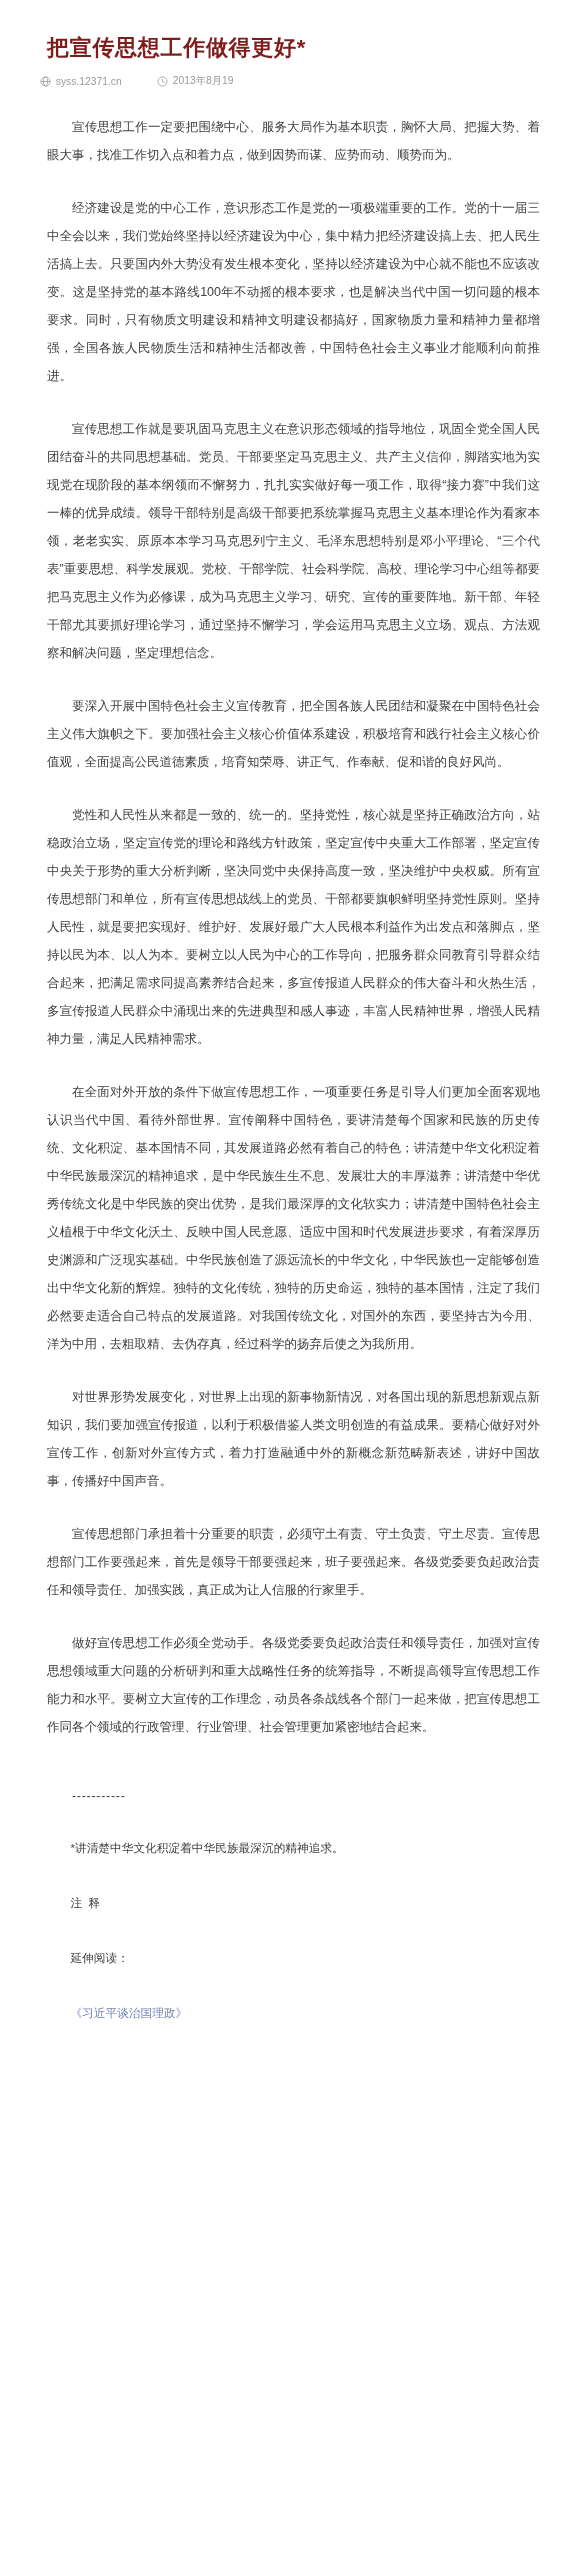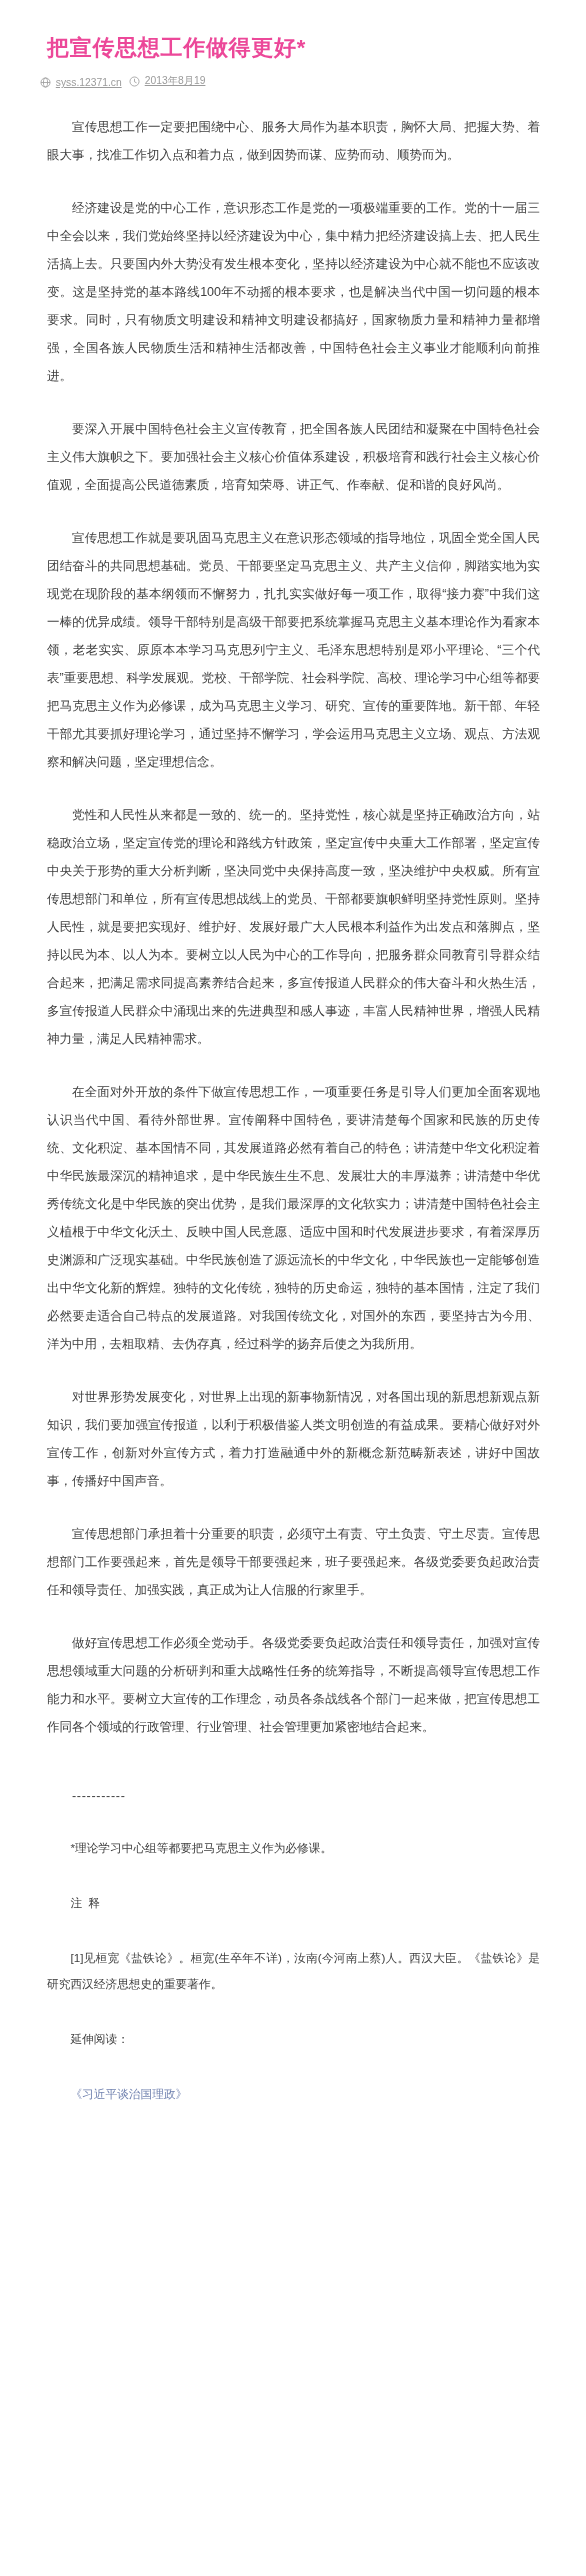--- a/index.html
+++ b/index.html
@@ -15,32 +15,31 @@
   }
   .page {
     padding: 34px 47px 41px 47px;
     box-sizing: border-box;
   }
   .article-title {
     margin: 0;
     font-size: 22px;
     font-weight: 700;
     line-height: 1.3;
-    color: #ec4899;
+    color: #7f1d1d;
     letter-spacing: 0.7px;
   }
   .meta-row {
     margin-top: 11.7px;
     margin-left: -7.3px;
     display: flex;
-    align-items: flex-end;
-    gap: 7px;
+    align-items: center;
+    gap: 35px;
     color: #9b9b9b;
     font-size: 10.3px;
-    text-decoration: underline;
   }
   .meta-item {
     display: flex;
     align-items: center;
     gap: 5.1px;
   }
   .meta-item svg {
     display: block;
     stroke: #9b9b9b;
   }
@@ -100,32 +99,31 @@
           <polyline points="8,4 8,8.4 11,10"></polyline>
         </svg>
       </span>
       <span>2013年8月19</span>
     </div>
   </div>
 
   <div class="article">
     <p>宣传思想工作一定要把围绕中心、服务大局作为基本职责，胸怀大局、把握大势、着眼大事，找准工作切入点和着力点，做到因势而谋、应势而动、顺势而为。</p>
     <p>经济建设是党的中心工作，意识形态工作是党的一项极端重要的工作。党的十一届三中全会以来，我们党始终坚持以经济建设为中心，集中精力把经济建设搞上去、把人民生活搞上去。只要国内外大势没有发生根本变化，坚持以经济建设为中心就不能也不应该改变。这是坚持党的基本路线100年不动摇的根本要求，也是解决当代中国一切问题的根本要求。同时，只有物质文明建设和精神文明建设都搞好，国家物质力量和精神力量都增强，全国各族人民物质生活和精神生活都改善，中国特色社会主义事业才能顺利向前推进。</p>
+    <p>宣传思想工作就是要巩固马克思主义在意识形态领域的指导地位，巩固全党全国人民团结奋斗的共同思想基础。党员、干部要坚定马克思主义、共产主义信仰，脚踏实地为实现党在现阶段的基本纲领而不懈努力，扎扎实实做好每一项工作，取得“接力赛”中我们这一棒的优异成绩。领导干部特别是高级干部要把系统掌握马克思主义基本理论作为看家本领，老老实实、原原本本学习马克思列宁主义、毛泽东思想特别是邓小平理论、“三个代表”重要思想、科学发展观。党校、干部学院、社会科学院、高校、理论学习中心组等都要把马克思主义作为必修课，成为马克思主义学习、研究、宣传的重要阵地。新干部、年轻干部尤其要抓好理论学习，通过坚持不懈学习，学会运用马克思主义立场、观点、方法观察和解决问题，坚定理想信念。</p>
     <p>要深入开展中国特色社会主义宣传教育，把全国各族人民团结和凝聚在中国特色社会主义伟大旗帜之下。要加强社会主义核心价值体系建设，积极培育和践行社会主义核心价值观，全面提高公民道德素质，培育知荣辱、讲正气、作奉献、促和谐的良好风尚。</p>
-    <p>宣传思想工作就是要巩固马克思主义在意识形态领域的指导地位，巩固全党全国人民团结奋斗的共同思想基础。党员、干部要坚定马克思主义、共产主义信仰，脚踏实地为实现党在现阶段的基本纲领而不懈努力，扎扎实实做好每一项工作，取得“接力赛”中我们这一棒的优异成绩。领导干部特别是高级干部要把系统掌握马克思主义基本理论作为看家本领，老老实实、原原本本学习马克思列宁主义、毛泽东思想特别是邓小平理论、“三个代表”重要思想、科学发展观。党校、干部学院、社会科学院、高校、理论学习中心组等都要把马克思主义作为必修课，成为马克思主义学习、研究、宣传的重要阵地。新干部、年轻干部尤其要抓好理论学习，通过坚持不懈学习，学会运用马克思主义立场、观点、方法观察和解决问题，坚定理想信念。</p>
     <p>党性和人民性从来都是一致的、统一的。坚持党性，核心就是坚持正确政治方向，站稳政治立场，坚定宣传党的理论和路线方针政策，坚定宣传中央重大工作部署，坚定宣传中央关于形势的重大分析判断，坚决同党中央保持高度一致，坚决维护中央权威。所有宣传思想部门和单位，所有宣传思想战线上的党员、干部都要旗帜鲜明坚持党性原则。坚持人民性，就是要把实现好、维护好、发展好最广大人民根本利益作为出发点和落脚点，坚持以民为本、以人为本。要树立以人民为中心的工作导向，把服务群众同教育引导群众结合起来，把满足需求同提高素养结合起来，多宣传报道人民群众的伟大奋斗和火热生活，多宣传报道人民群众中涌现出来的先进典型和感人事迹，丰富人民精神世界，增强人民精神力量，满足人民精神需求。</p>
     <p>在全面对外开放的条件下做宣传思想工作，一项重要任务是引导人们更加全面客观地认识当代中国、看待外部世界。宣传阐释中国特色，要讲清楚每个国家和民族的历史传统、文化积淀、基本国情不同，其发展道路必然有着自己的特色；讲清楚中华文化积淀着中华民族最深沉的精神追求，是中华民族生生不息、发展壮大的丰厚滋养；讲清楚中华优秀传统文化是中华民族的突出优势，是我们最深厚的文化软实力；讲清楚中国特色社会主义植根于中华文化沃土、反映中国人民意愿、适应中国和时代发展进步要求，有着深厚历史渊源和广泛现实基础。中华民族创造了源远流长的中华文化，中华民族也一定能够创造出中华文化新的辉煌。独特的文化传统，独特的历史命运，独特的基本国情，注定了我们必然要走适合自己特点的发展道路。对我国传统文化，对国外的东西，要坚持古为今用、洋为中用，去粗取精、去伪存真，经过科学的扬弃后使之为我所用。</p>
     <p>对世界形势发展变化，对世界上出现的新事物新情况，对各国出现的新思想新观点新知识，我们要加强宣传报道，以利于积极借鉴人类文明创造的有益成果。要精心做好对外宣传工作，创新对外宣传方式，着力打造融通中外的新概念新范畴新表述，讲好中国故事，传播好中国声音。</p>
     <p>宣传思想部门承担着十分重要的职责，必须守土有责、守土负责、守土尽责。宣传思想部门工作要强起来，首先是领导干部要强起来，班子要强起来。各级党委要负起政治责任和领导责任、加强实践，真正成为让人信服的行家里手。</p>
     <p>做好宣传思想工作必须全党动手。各级党委要负起政治责任和领导责任，加强对宣传思想领域重大问题的分析研判和重大战略性任务的统筹指导，不断提高领导宣传思想工作能力和水平。要树立大宣传的工作理念，动员各条战线各个部门一起来做，把宣传思想工作同各个领域的行政管理、行业管理、社会管理更加紧密地结合起来。</p>
     <p class="divider-p">-----------</p>
   </div>
 
   <div class="foot">
-    <p class="footnote-source">*理论学习中心组等都要把马克思主义作为必修课。</p>
+    <p class="footnote-source">*讲清楚中华文化积淀着中华民族最深沉的精神追求。</p>
     <p class="notes-header">注 释</p>
-    <p class="note-item">[1]见桓宽《盐铁论》。桓宽(生卒年不详)，汝南(今河南上蔡)人。西汉大臣。《盐铁论》是研究西汉经济思想史的重要著作。</p>
     <p class="extended-reading-label">延伸阅读：</p>
     <p class="link-row"><a class="ext-link">《习近平谈治国理政》</a></p>
   </div>
 
 </div>
 
 
 </body></html>

